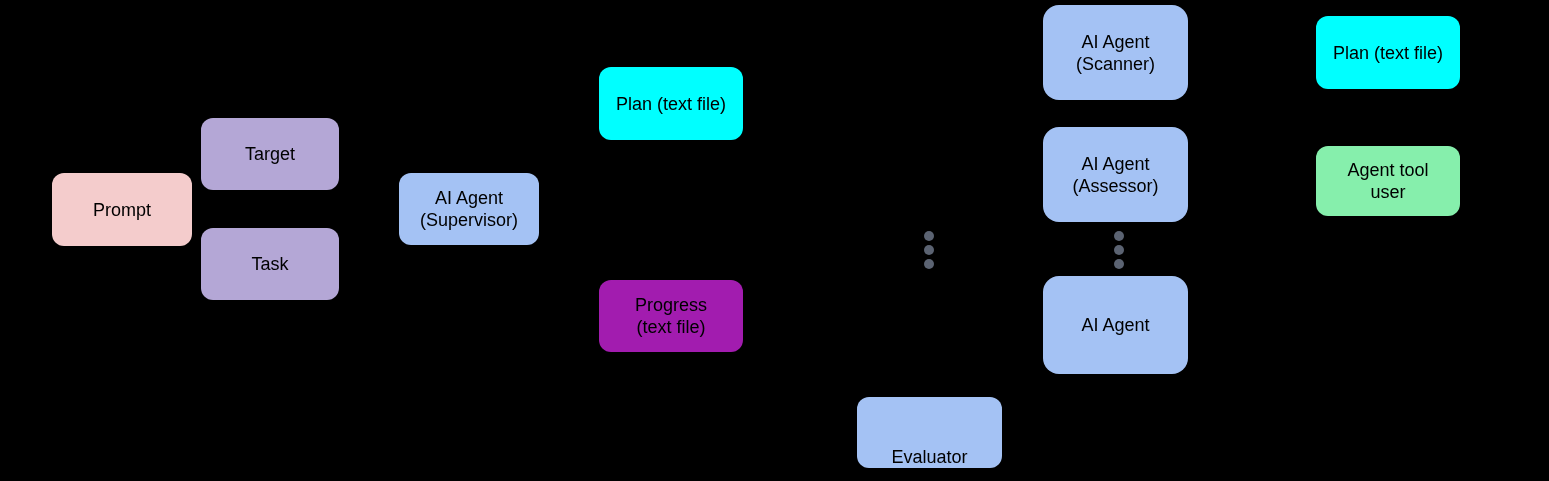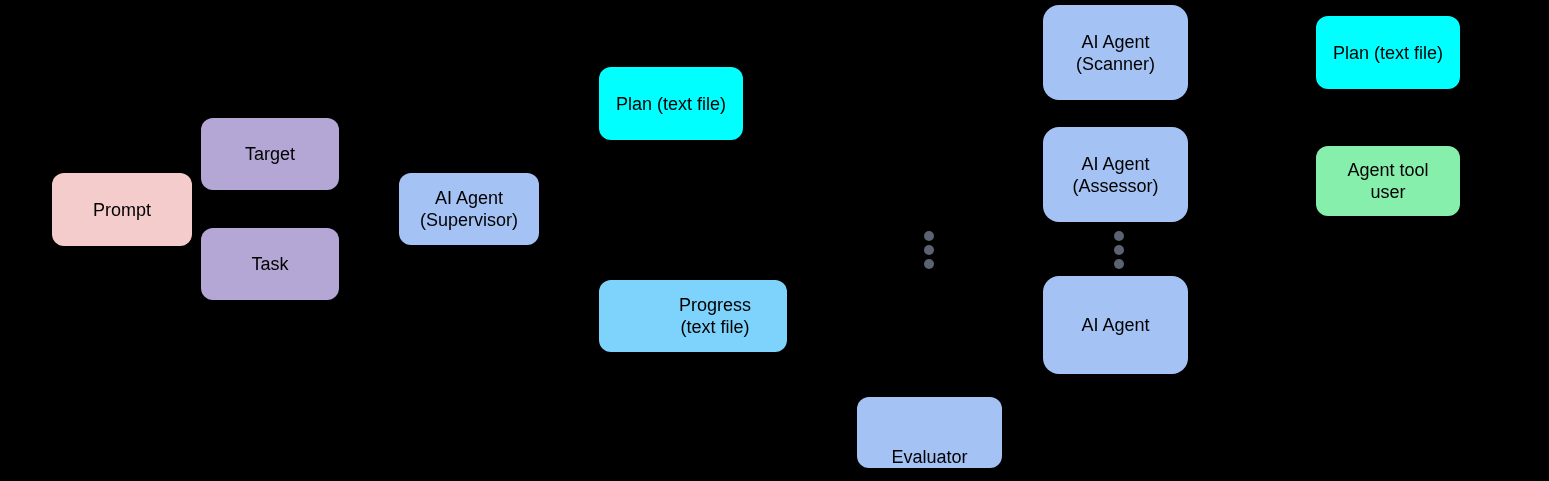--- a/index.html
+++ b/index.html
@@ -60,21 +60,21 @@
 
   <div class="node" id="n-supervisor" style="background: rgb(164, 194, 244);">
     <span>AI Agent
 (Supervisor)</span>
   </div>
 
   <div class="node" id="n-plan-mid" style="background: rgb(0, 255, 255);">
     <span>Plan (text file)</span>
   </div>
 
-  <div class="node" id="n-progress" style="background: #7dd3fc; padding-left: 44px;">
+  <div class="node" id="n-progress" style="background: #a21caf;">
     <span>Progress
 (text file)</span>
   </div>
 
   <div class="node tall" id="n-scanner" style="background: rgb(164, 194, 244);">
     <span>AI Agent
 (Scanner)</span>
   </div>
 
   <div class="node tall" id="n-assessor" style="background: rgb(164, 194, 244);">

